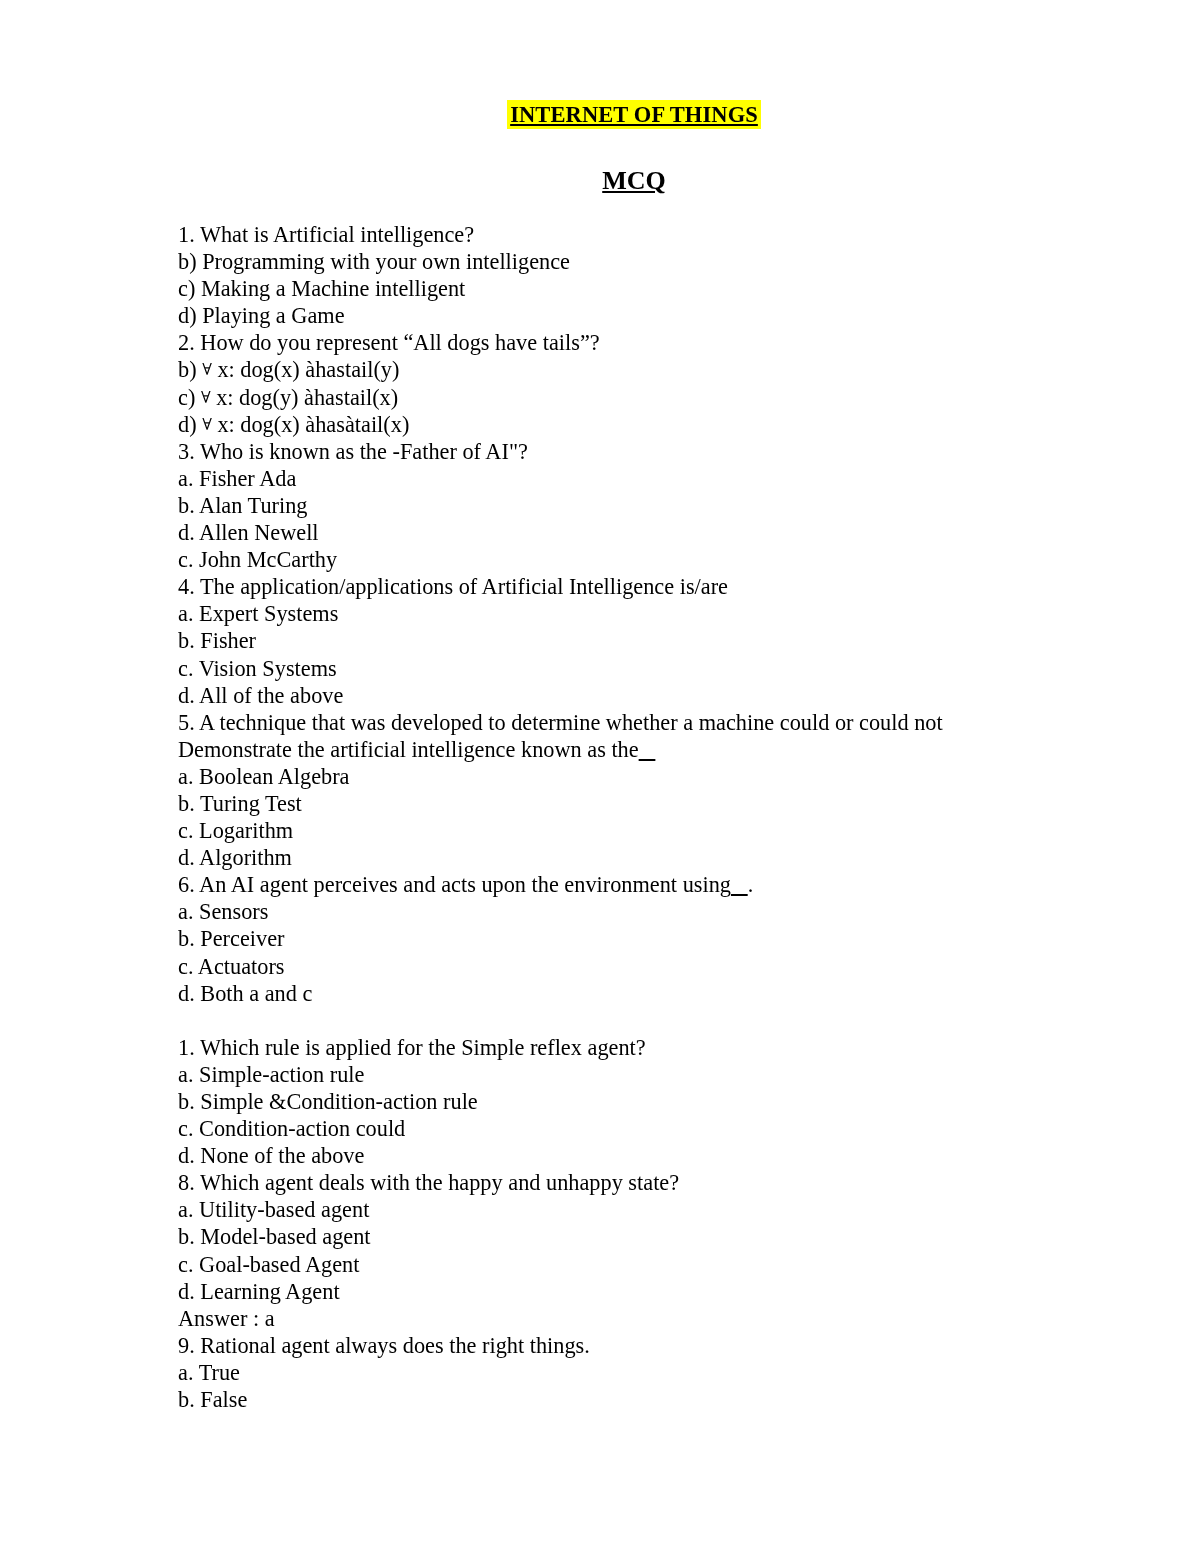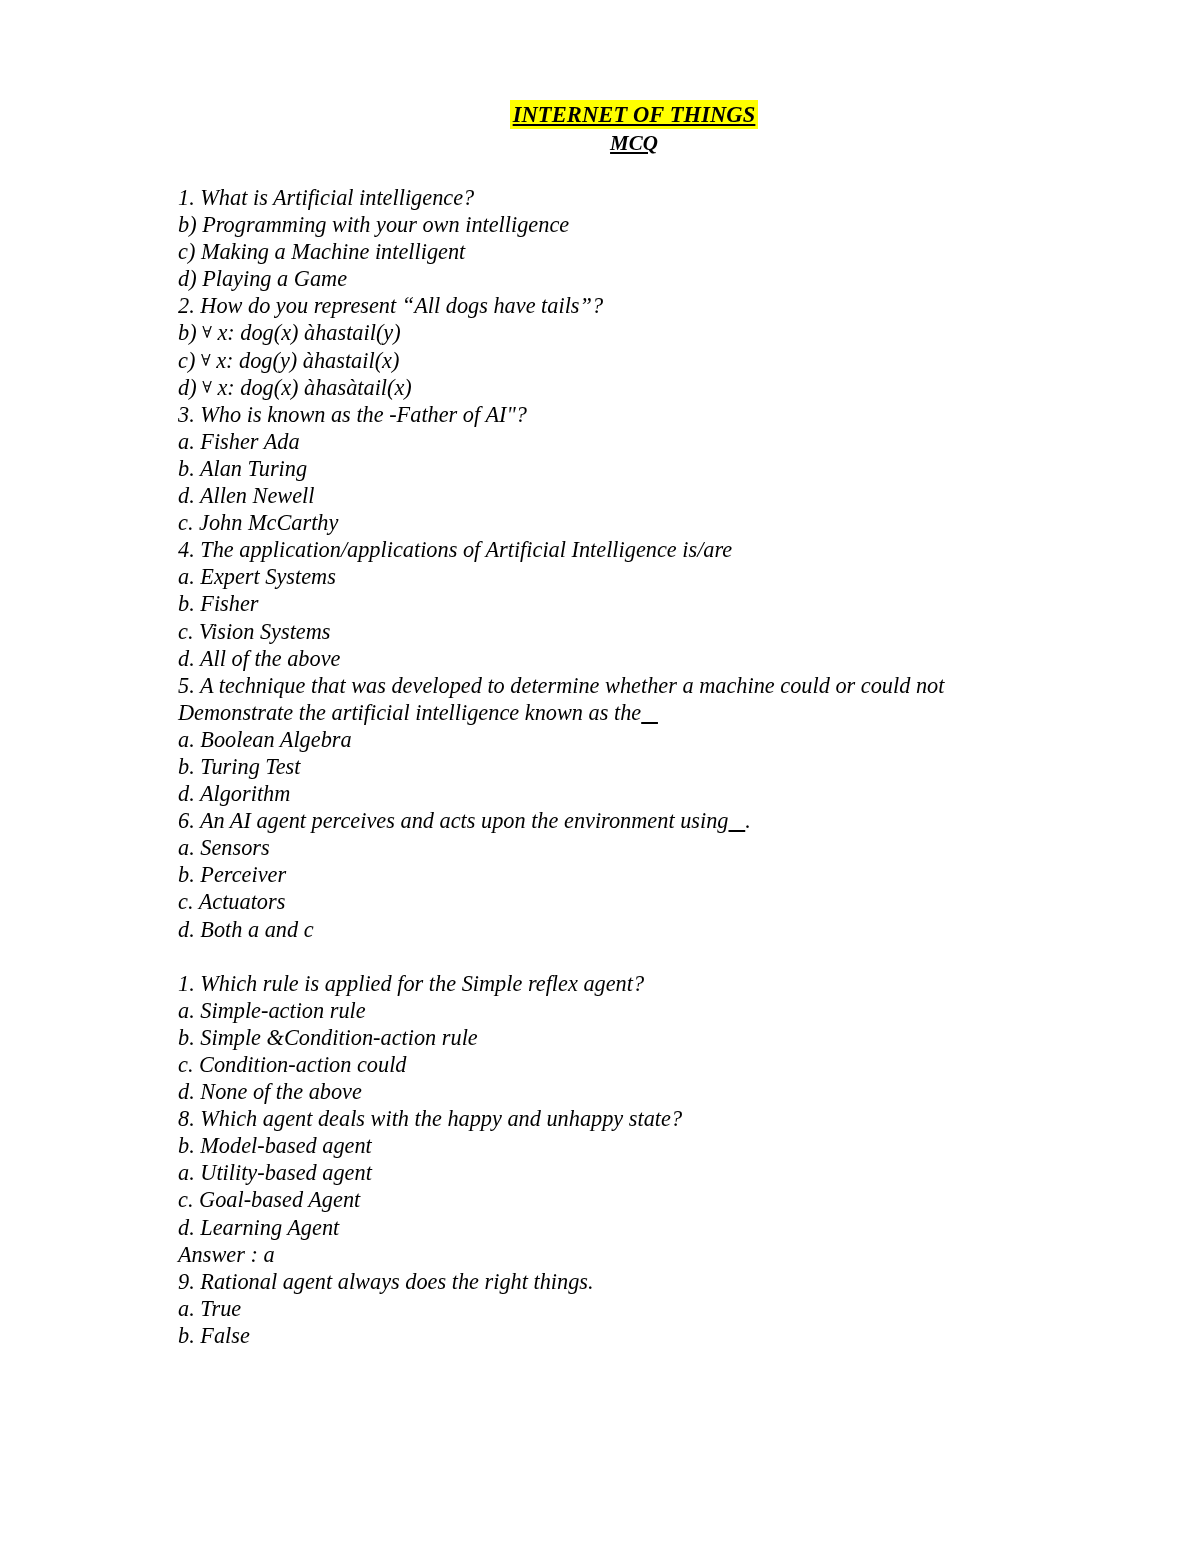--- a/index.html
+++ b/index.html
@@ -13,21 +13,20 @@
     font-family: "Liberation Serif", "DejaVu Serif", serif;
     color: #000000;
     overflow: hidden;
   }
   .page {
     position: relative;
     width: 1200px;
     height: 1325px;
     background: #ffffff;
     box-sizing: border-box;
-    font-style: italic;
   }
   .doc-body {
     position: absolute;
     left: 178px;
     top: 100px;
     right: 80px;
   }
   .title-block {
     text-align: center;
     margin: 0;
@@ -46,23 +45,24 @@
   }
   .doc-subtitle {
     display: block;
     text-align: center;
     margin-left: -30px;
     margin-top: 1px;
   }
   .doc-subtitle span {
     display: inline-block;
     font-weight: bold;
-    font-size: 21px;
+    font-size: 26px;
     line-height: 27px;
     text-decoration: underline;
+    margin-top: 37px;
   }
   .spacer-line {
     height: 27px;
   }
   .q-line {
     font-size: 22.3px;
     line-height: 27.1px;
     white-space: pre-wrap;
     margin: 0;
     padding: 0;
@@ -110,35 +110,36 @@
         <div class="q-line">c. John McCarthy</div>
         <div class="q-line">4. The application/applications of Artificial Intelligence is/are</div>
         <div class="q-line">a. Expert Systems</div>
         <div class="q-line">b. Fisher</div>
         <div class="q-line">c. Vision Systems</div>
         <div class="q-line">d. All of the above</div>
         <div class="q-line">5. A technique that was developed to determine whether a machine could or could not</div>
         <div class="q-line">Demonstrate the artificial intelligence known as the<span class="uline">&nbsp;&nbsp;&nbsp;</span></div>
         <div class="q-line">a. Boolean Algebra</div>
         <div class="q-line">b. Turing Test</div>
+        <div class="q-line">c. Logarithm</div>
         <div class="q-line">d. Algorithm</div>
         <div class="q-line">6. An AI agent perceives and acts upon the environment using<span class="uline">&nbsp;&nbsp;&nbsp;</span>.</div>
         <div class="q-line">a. Sensors</div>
         <div class="q-line">b. Perceiver</div>
         <div class="q-line">c. Actuators</div>
         <div class="q-line">d. Both a and c</div>
         <div class="blank-line"></div>
         <div class="q-line">1. Which rule is applied for the Simple reflex agent?</div>
         <div class="q-line">a. Simple-action rule</div>
         <div class="q-line">b. Simple &amp;Condition-action rule</div>
         <div class="q-line">c. Condition-action could</div>
         <div class="q-line">d. None of the above</div>
         <div class="q-line">8. Which agent deals with the happy and unhappy state?</div>
+        <div class="q-line">a. Utility-based agent</div>
         <div class="q-line">b. Model-based agent</div>
-        <div class="q-line">a. Utility-based agent</div>
         <div class="q-line">c. Goal-based Agent</div>
         <div class="q-line">d. Learning Agent</div>
         <div class="q-line">Answer : a</div>
         <div class="q-line">9. Rational agent always does the right things.</div>
         <div class="q-line">a. True</div>
         <div class="q-line">b. False</div>
       </div>
 
   </div>
 </div>

